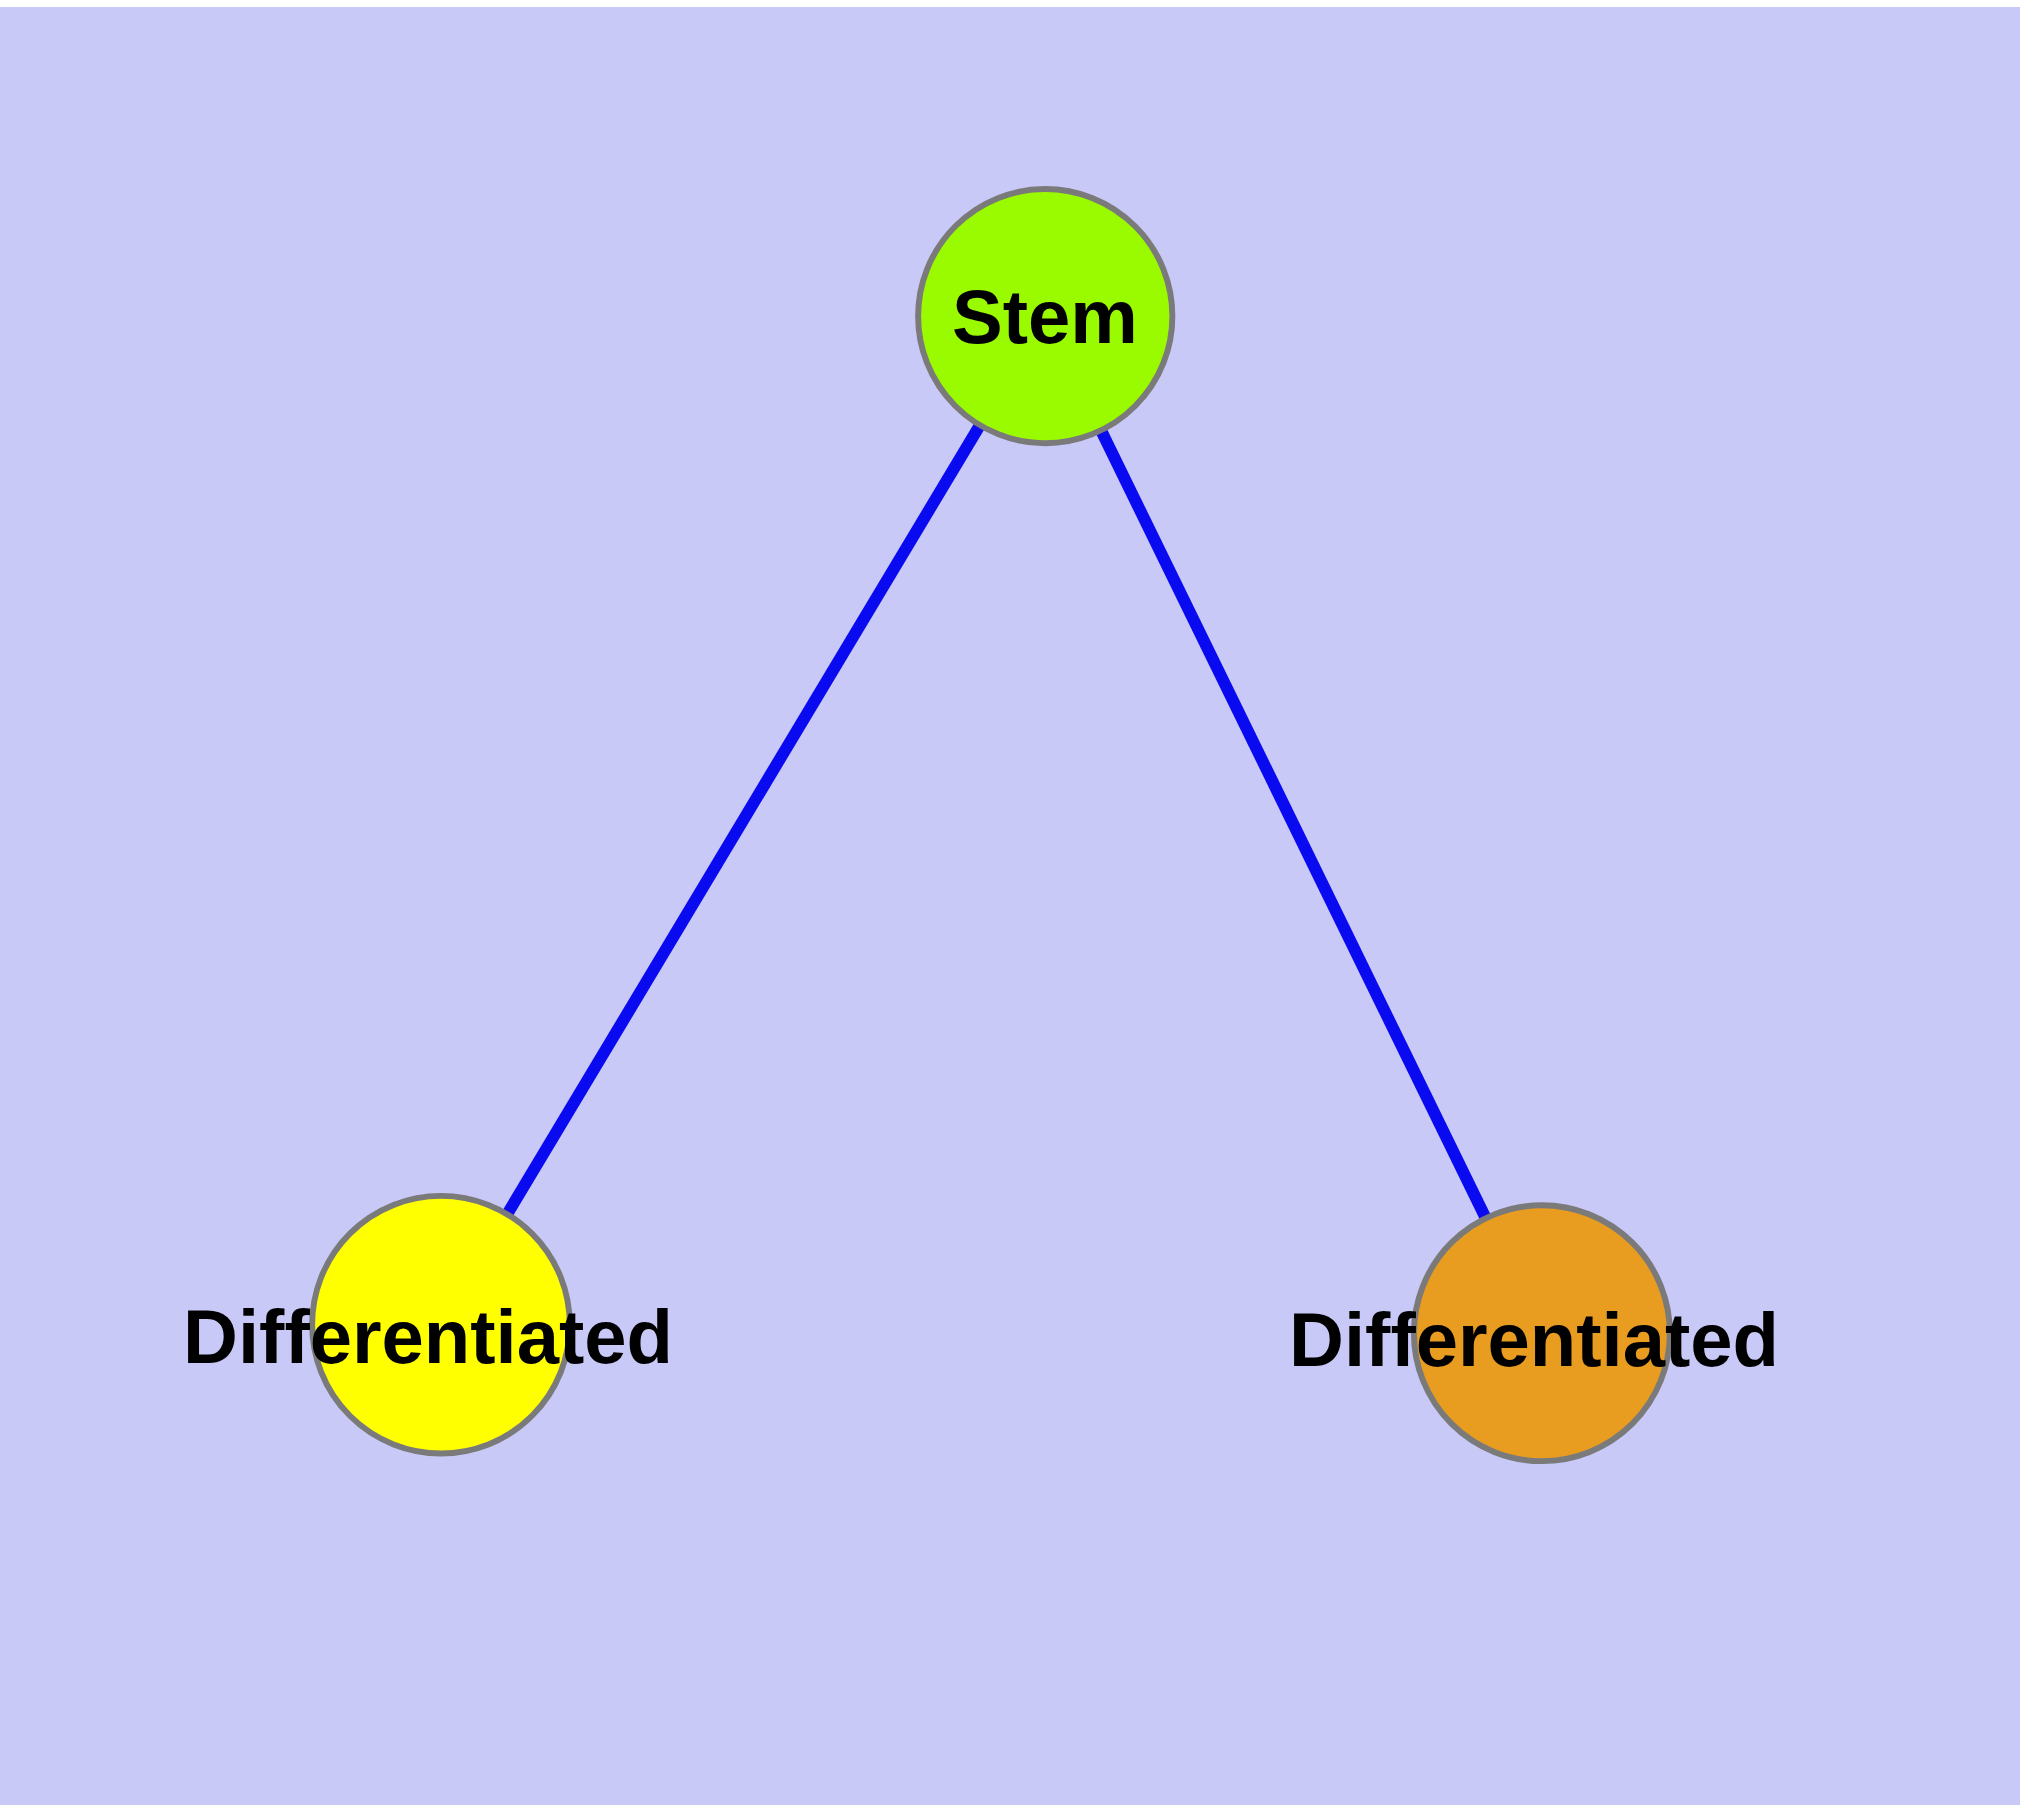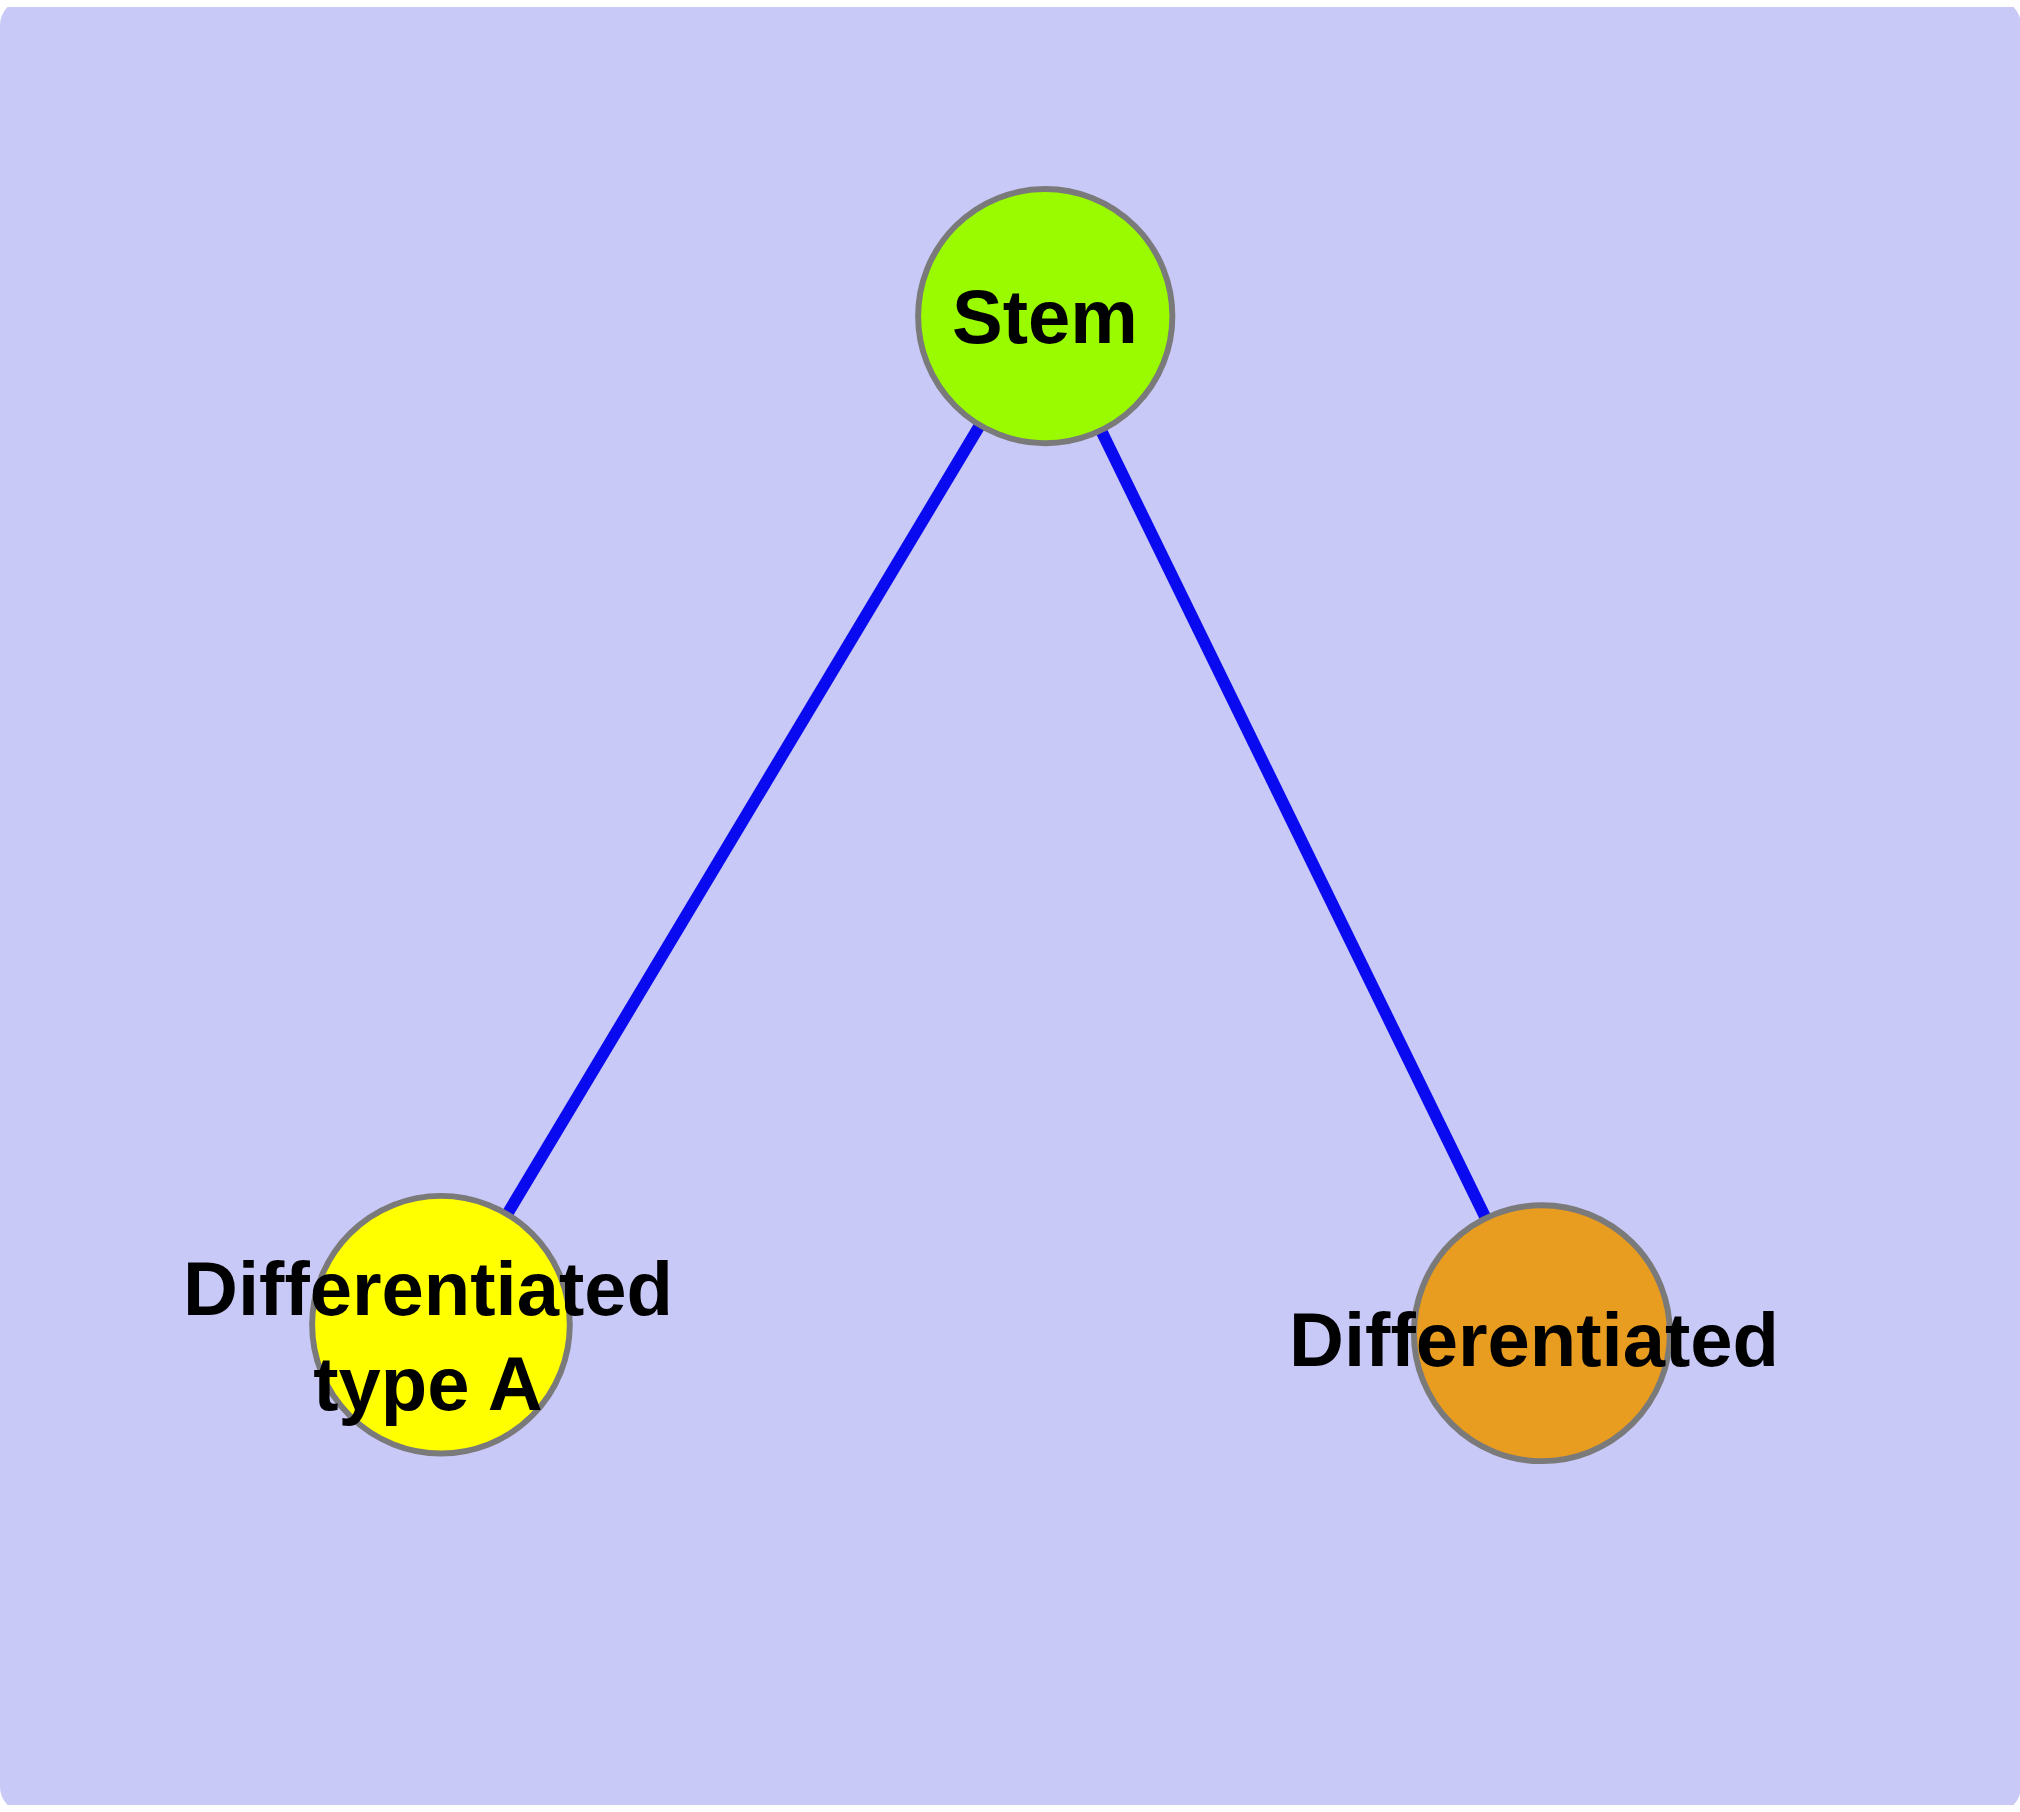--- a/index.html
+++ b/index.html
@@ -10,21 +10,20 @@
     background: #ffffff;
     overflow: hidden;
     font-family: "Liberation Sans", sans-serif;
   }
   .stage {
     position: absolute;
     left: 0;
     top: 0;
     width: 2021px;
     height: 1812px;
-    border-radius: 25px;
   }
   .margin-strip {
     position: absolute;
     left: 0;
     width: 2021px;
     height: 6.8px;
   }
   .margin-strip.top { top: 0; }
   .margin-strip.bottom { bottom: 0; }
   svg.graph {
@@ -70,21 +69,20 @@
 
     <circle class="node-circle" cx="1819" cy="1573" r="151" fill="#e89c20"></circle>
   </svg>
 
   <div class="node-label" style="left: 1045px; top: 316px; color: rgb(0, 0, 0);">
     <span class="line">Stem</span>
   </div>
 
   <div class="node-label" style="left: 428px; top: 1336px; color: rgb(0, 0, 0);">
     <span class="line">Differentiated</span>
-    <span class="line">type A</span>
   </div>
 
   <div class="node-label" style="left: 1534px; top: 1339px; color: rgb(0, 0, 0);">
     <span class="line">Differentiated</span>
   </div>
 
   <div class="margin-strip top" style="background-color: rgb(255, 255, 255);"></div>
   <div class="margin-strip bottom" style="background-color: rgb(255, 255, 255);"></div>
 </div>
 

